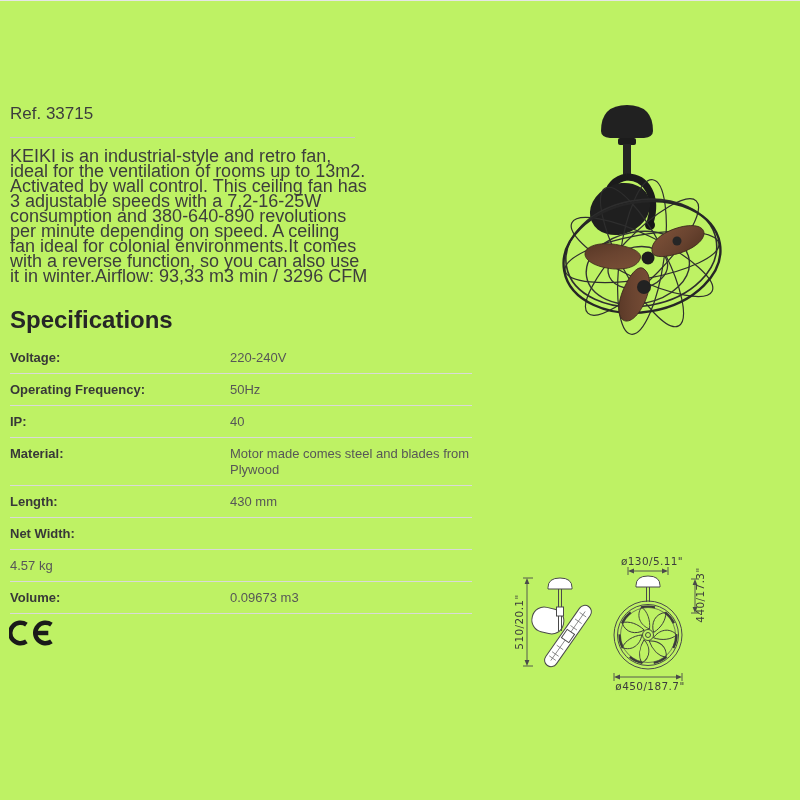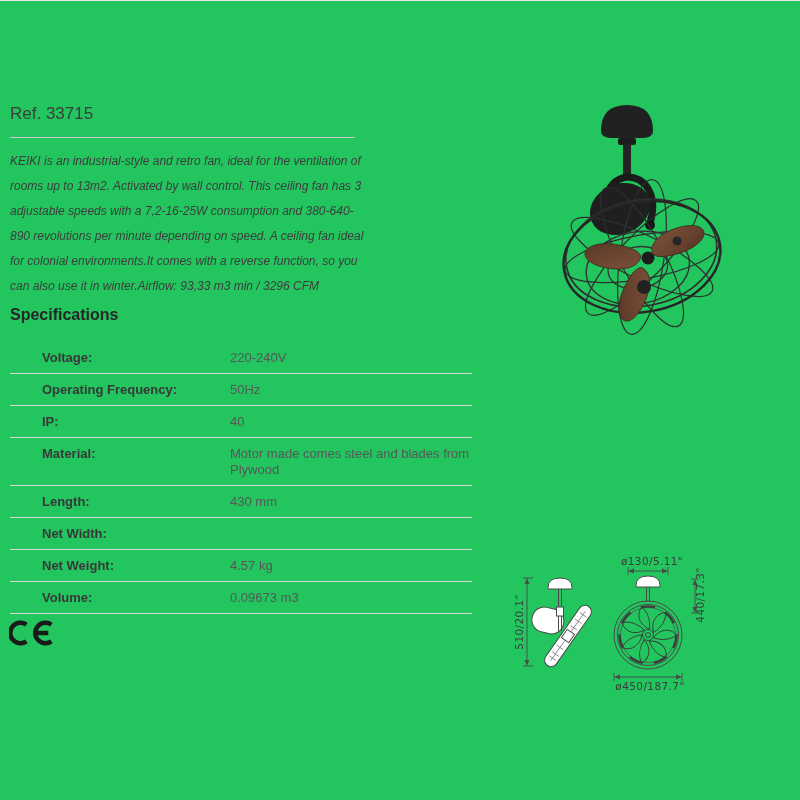--- a/index.html
+++ b/index.html
@@ -1,26 +1,26 @@
 <!DOCTYPE html>
 <html><head>
 <meta charset="utf-8">
 <style>
   html,body{margin:0;padding:0;background:#fff;}
-  .page{position:relative;width:800px;height:800px;background:#22c55e;overflow:hidden;
+  .page{position:relative;width:800px;height:800px;background:#bef264;overflow:hidden;
         font-family:"Liberation Sans",sans-serif;border-top:1px solid #e6e6e6;}
   .ref-title{position:absolute;left:10px;top:103px;font-size:17px;color:#3d3d3d;}
   .divider{position:absolute;left:10px;top:136px;width:345px;height:1px;background:#c9c9c9;}
-  .description{position:absolute;left:10px;top:148px;width:358px;font-size:12px;
-               line-height:25px;color:#3d3d3d;font-style:italic;}
-  .spec-heading{position:absolute;left:10px;top:305px;font-size:16px;font-weight:bold;color:#262626;}
+  .description{position:absolute;left:10px;top:148px;width:358px;font-size:18px;
+               line-height:15px;color:#3d3d3d;}
+  .spec-heading{position:absolute;left:10px;top:305px;font-size:24px;font-weight:bold;color:#262626;}
   .spec-table{position:absolute;left:10px;top:341px;width:462px;}
   .spec-row{display:grid;grid-template-columns:220px 1fr;border-bottom:1px solid #d9d9d9;
             padding:8px 0 7px 0;}
-  .spec-label{font-size:13px;font-weight:bold;color:#383838;line-height:16px;margin-left:32px;}
+  .spec-label{font-size:13px;font-weight:bold;color:#383838;line-height:16px;}
   .spec-value{font-size:13px;color:#575757;line-height:16px;}
   .ce-wrap{position:absolute;left:9px;top:614px;}
   .fan-photo{position:absolute;left:545px;top:80px;}
   .drawings{position:absolute;left:505px;top:548px;width:215px;height:160px;}
   .drawings svg{position:absolute;left:0;top:0;}
   .dim-label{position:absolute;font-family:"DejaVu Sans",sans-serif;font-size:10.5px;
              color:#3c3c3c;letter-spacing:.4px;text-align:center;white-space:nowrap;}
   .rot{transform:rotate(-90deg);transform-origin:center center;}
 </style>
 </head>
@@ -51,21 +51,20 @@
       <div class="spec-value">Motor made comes steel and blades from Plywood</div>
     </div>
     <div class="spec-row">
       <div class="spec-label">Length:</div>
       <div class="spec-value">430 mm</div>
     </div>
     <div class="spec-row">
       <div class="spec-label">Net Width:</div>
     </div>
     <div class="spec-row">
-      <div class="spec-label">Net Weight:</div>
       <div class="spec-value">4.57 kg</div>
     </div>
     <div class="spec-row">
       <div class="spec-label">Volume:</div>
       <div class="spec-value">0.09673 m3</div>
     </div>
   </div>
 
   <div class="ce-wrap" aria-label="CE">
     <svg width="50" height="36" viewBox="0 0 56 36">

